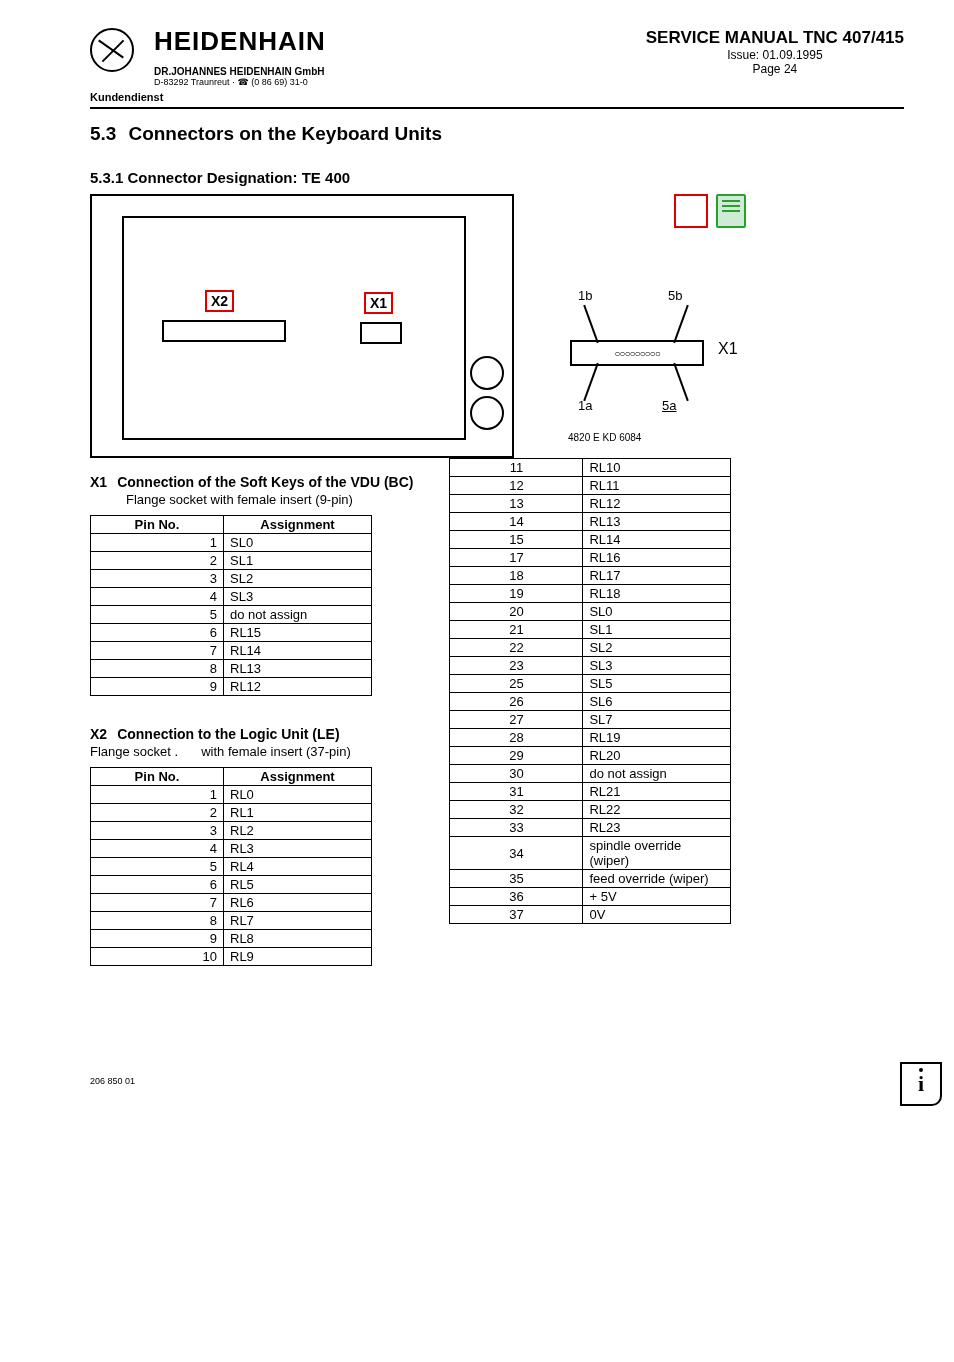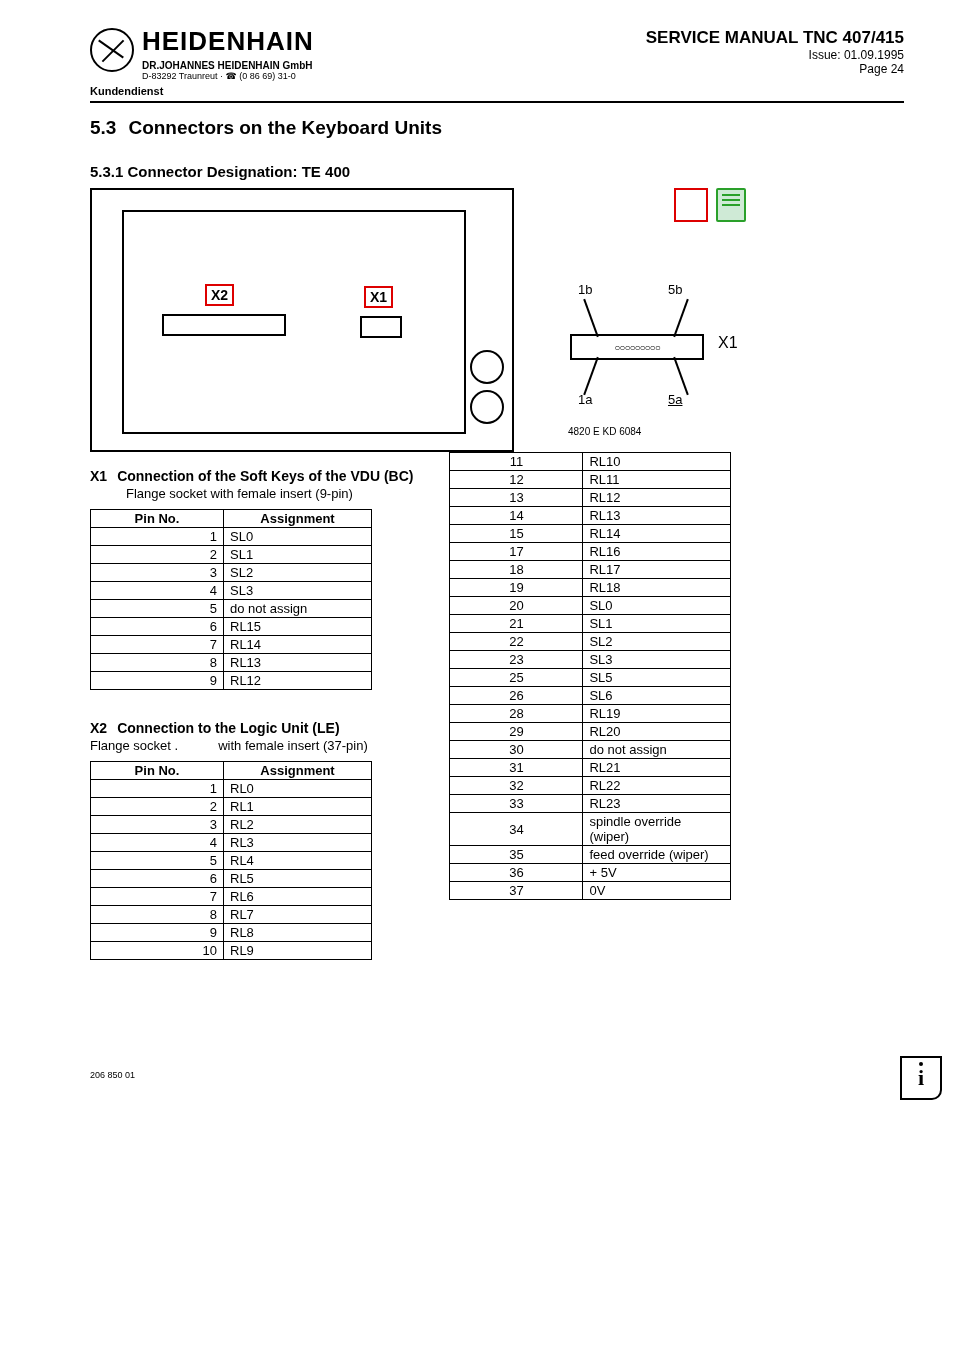--- a/index.html
+++ b/index.html
@@ -18,21 +18,21 @@
     display: flex;
     justify-content: space-between;
     align-items: flex-start;
     border-bottom: 2px solid #000;
     padding-bottom: 4px;
     margin-bottom: 14px;
   }
   .brand {
     display: flex;
     align-items: flex-start;
-    gap: 8px;
+    gap: 20px;
   }
   .logo {
     width: 44px;
     height: 44px;
     border: 2px solid #000;
     border-radius: 50%;
     position: relative;
     box-sizing: border-box;
   }
   .logo::before, .logo::after {
@@ -52,32 +52,32 @@
   }
   .brand-text .company {
     font-size: 26px;
     font-weight: 900;
     letter-spacing: 1px;
     line-height: 1;
   }
   .brand-text .sub {
     font-size: 10px;
     font-weight: 700;
-    margin-top: 6px;
+    margin-top: 12px;
   }
   .brand-text .addr {
     font-size: 9px;
   }
   .kund {
     font-size: 11px;
     font-weight: 700;
     margin-top: 4px;
   }
   .manual {
-    text-align: right;
+    text-align: center;
   }
   .manual .title {
     font-size: 17px;
     font-weight: 900;
   }
   .manual .issue, .manual .pageno {
     font-size: 12px;
   }
   h2.section {
     font-size: 19px;
@@ -166,21 +166,21 @@
   }
   .conn-x1-dia {
     position: relative;
     height: 140px;
     font-size: 13px;
   }
   .conn-x1-dia .pinlab { position: absolute; }
   .conn-x1-dia .p1b { left: 28px; top: 0; }
   .conn-x1-dia .p5b { left: 118px; top: 0; }
   .conn-x1-dia .p1a { left: 28px; top: 110px; }
-  .conn-x1-dia .p5a { left: 118px; top: 110px; text-decoration: underline; }
+  .conn-x1-dia .p5a { left: 112px; top: 110px; text-decoration: underline; }
   .conn-x1-dia .xname { position: absolute; left: 168px; top: 52px; font-size: 16px; }
   .conn-x1-dia .body {
     position: absolute;
     left: 20px; top: 52px;
     width: 130px; height: 22px;
     border: 2px solid #000;
     display: flex;
     justify-content: center;
     align-items: center;
   }
@@ -195,21 +195,21 @@
     font-size: 14px;
     font-weight: 900;
     margin-top: 16px;
     display: flex;
     gap: 10px;
   }
   .xdesc {
     font-size: 13px;
     margin: 2px 0 8px 36px;
   }
-  .xdesc.split { display: flex; gap: 40px; margin-left: 0; }
+  .xdesc.split { display: flex; gap: 23px; margin-left: 0; }
   table.pins {
     border-collapse: collapse;
     font-size: 13px;
     width: 282px;
   }
   table.pins th, table.pins td {
     border: 1px solid #000;
     padding: 1px 6px;
   }
   table.pins th {
@@ -491,20 +491,24 @@
             </tr>
             <tr>
               <td class="pin">25</td>
               <td>SL5</td>
             </tr>
             <tr>
               <td class="pin">26</td>
               <td>SL6</td>
             </tr>
             <tr>
+              <td class="pin">27</td>
+              <td>SL7</td>
+            </tr>
+            <tr>
               <td class="pin">28</td>
               <td>RL19</td>
             </tr>
             <tr>
               <td class="pin">29</td>
               <td>RL20</td>
             </tr>
             <tr>
               <td class="pin">30</td>
               <td>do not assign</td>

